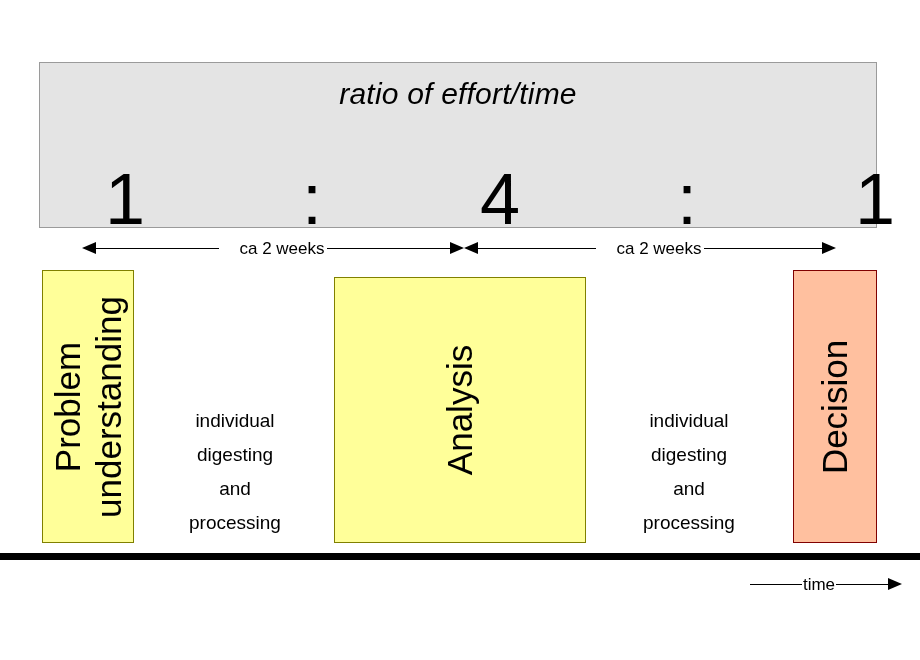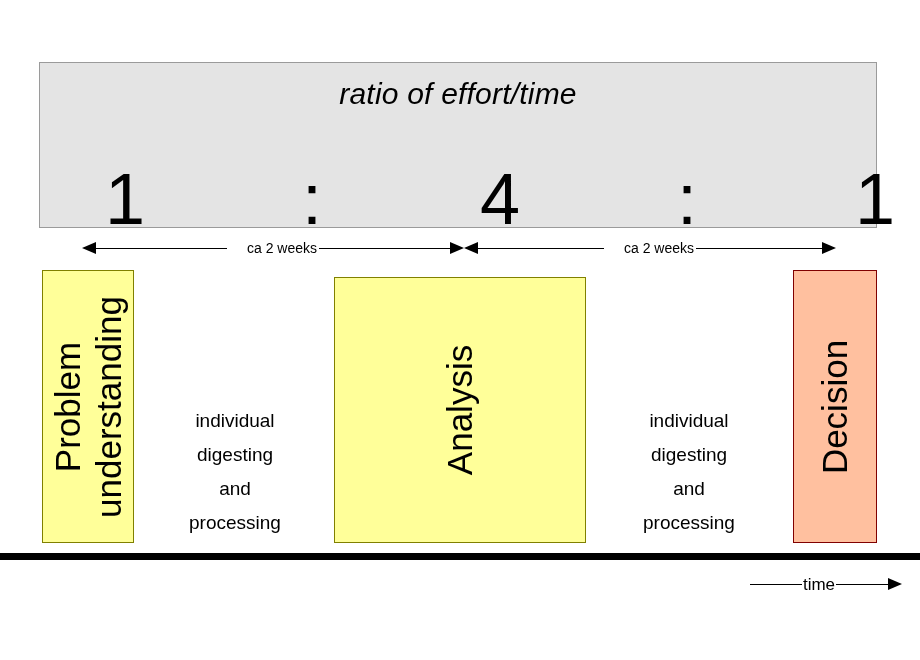--- a/index.html
+++ b/index.html
@@ -63,21 +63,21 @@
     top: 236px;
     display: flex;
     align-items: center;
   }
   .measure .bar {
     flex: 1 1 auto;
     height: 0;
     border-top: 1.6px solid #000;
   }
   .measure .mlabel {
-    font-size: 14px;
+    font-size: 17px;
     color: #000;
     padding: 0 2px;
     white-space: nowrap;
     line-height: 17px;
     margin-left: 18px;
   }
   .arrowhead {
     width: 0;
     height: 0;
     flex: 0 0 auto;

